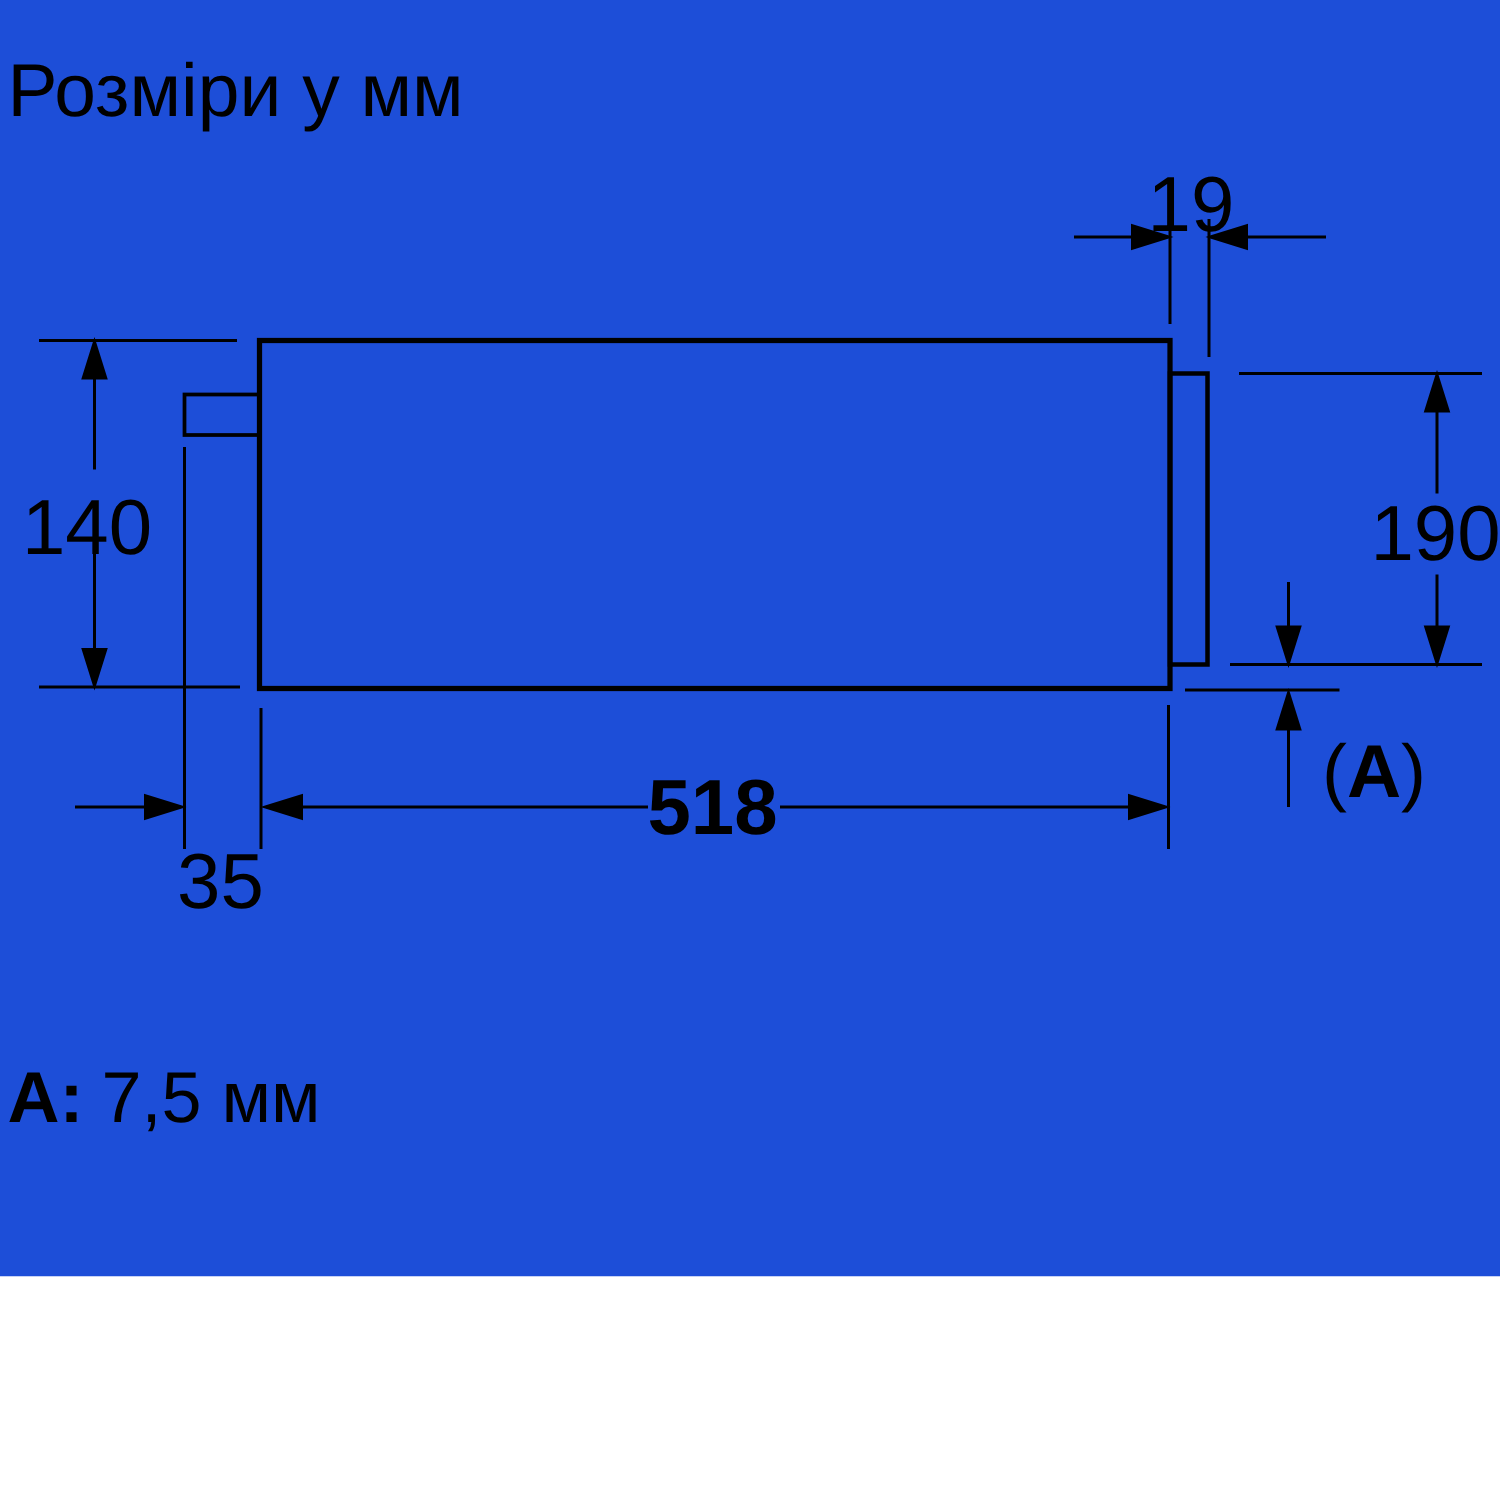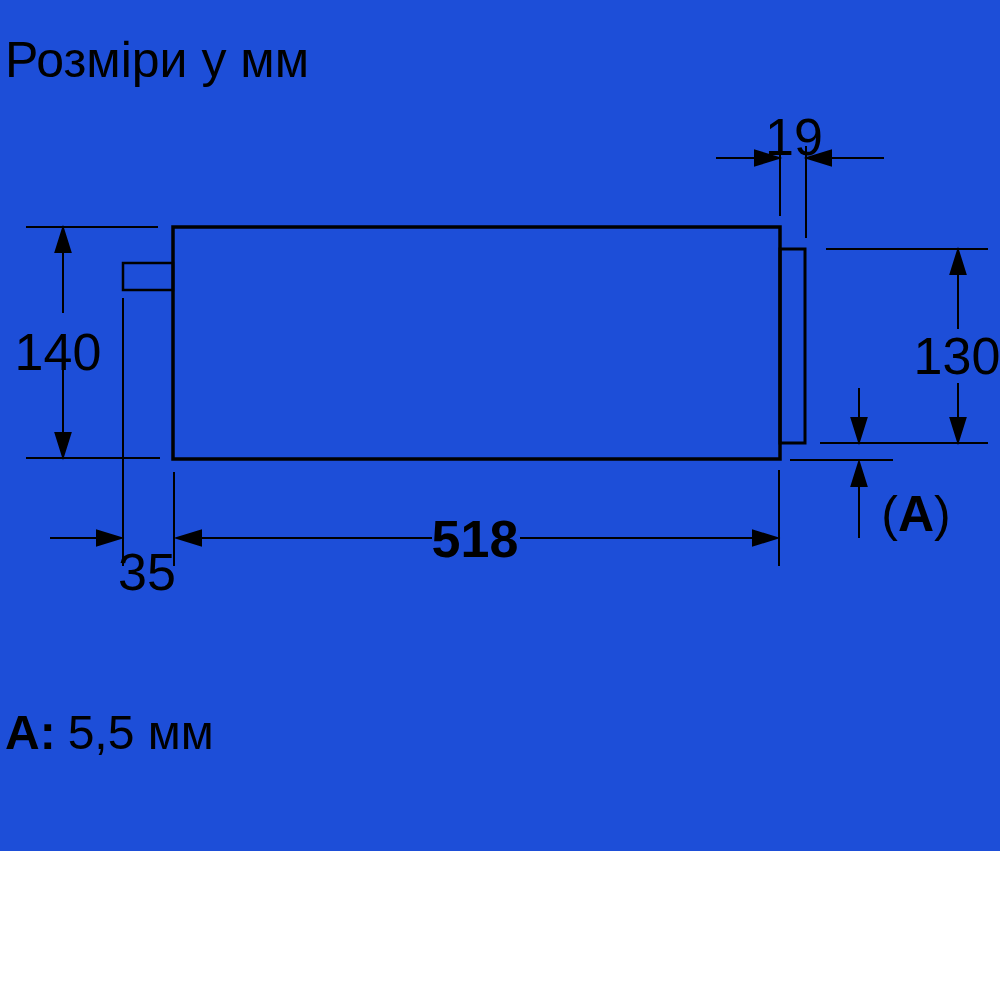--- a/index.html
+++ b/index.html
@@ -21,21 +21,21 @@
     position:absolute;
     transform:translate(-50%,-50%);
     font-size:52px;line-height:1;color:#000;
     white-space:nowrap;
   }
   .dim-label.l19 {left:794px;top:116px;margin-top:21px;}
   .dim-label.l140{left:58px; top:340px;margin-top:12px;}
   .dim-label.l130{left:957px;top:356px;}
   .dim-label.lA  {left:916px;top:514px;font-size:50px;}
   .dim-label.l518{left:475px;top:539px;font-weight:bold;}
-  .dim-label.l35 {left:147px;top:572px;}
+  .dim-label.l35 {left:147px;top:588px;}
   .lA .letter{font-weight:700;}
   .a-note{
     position:absolute;left:5px;top:705px;
     font-size:48px;line-height:1.15;white-space:nowrap;
   }
   .a-note .key{font-weight:700;}
   .a-note .val{margin-left:12px;}
   .note{
     position:absolute;left:7px;top:807px;
     font-size:40px;line-height:48px;color:#000;
@@ -100,23 +100,23 @@
       <polygon points="121,538 97,530.5 97,545.5"></polygon>
       <polygon points="177,538 201,530.5 201,545.5"></polygon>
       <line x1="200" y1="538" x2="432" y2="538"></line>
       <line x1="520" y1="538" x2="755" y2="538"></line>
       <polygon points="777,538 753,530.5 753,545.5"></polygon>
     </g>
   </svg>
 
   <div class="dim-label l19">19</div>
   <div class="dim-label l140">140</div>
-  <div class="dim-label l130">130</div>
+  <div class="dim-label l130">190</div>
   <div class="dim-label lA"><span>(</span><span class="letter">A</span><span>)</span></div>
   <div class="dim-label l518">518</div>
   <div class="dim-label l35">35</div>
 
   <div class="a-note">
-    <span class="key">A:</span><span class="val">5,5 мм</span>
+    <span class="key">A:</span><span class="val">7,5 мм</span>
   </div>
 
 
 </div>
 
 </body></html>

